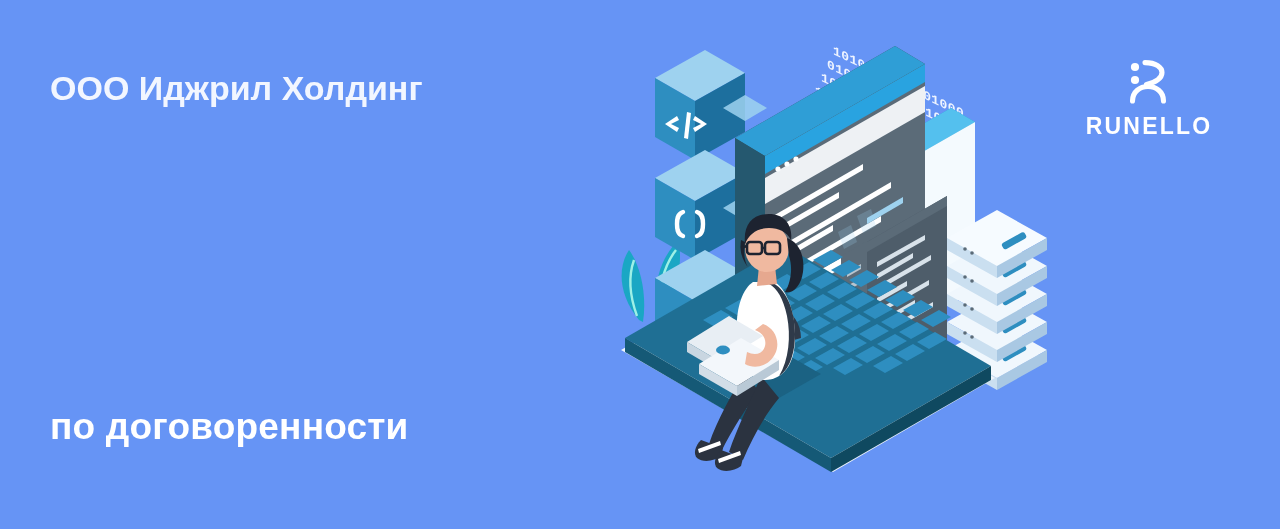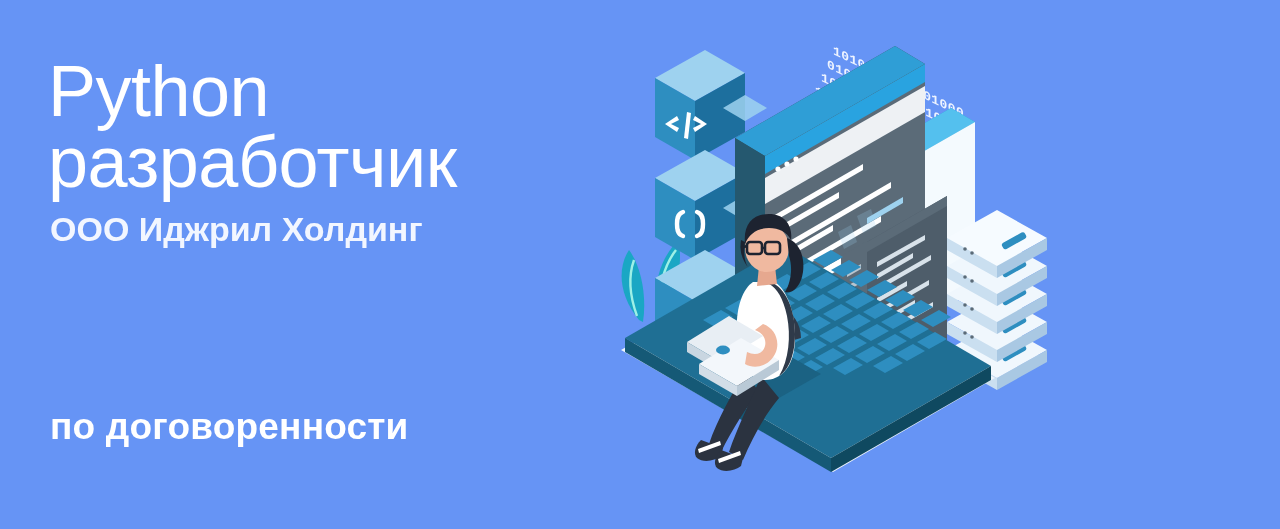--- a/index.html
+++ b/index.html
@@ -82,27 +82,34 @@
     z-index: 3;
   }
   .illustration svg { display: block; }
 </style>
 </head>
 <body>
 
 <div class="banner">
 
   <div class="text-block">
-    <h1 class="job-title">Python
-разработчик</h1>
     <div class="company-name">ООО Иджрил Холдинг</div>
   </div>
 
   <div class="salary">по договоренности</div>
 
+  <div class="logo">
+    <svg class="logo-mark" width="44" height="46" viewBox="0 0 44 46">
+      <circle cx="8" cy="7" r="4.1" fill="#ffffff"></circle>
+      <circle cx="8" cy="20" r="4.1" fill="#ffffff"></circle>
+      <path d="M18 2.6 C29 2.6 35 7.5 35 12.5 C35 18 29 22.5 19.5 24.4" stroke="#ffffff" stroke-width="5.1" fill="none" stroke-linecap="round"></path>
+      <path d="M5.5 41 C5.5 31.5 13 26.5 21 26.5 C29 26.5 36.5 31.5 36.5 41" stroke="#ffffff" stroke-width="5.1" fill="none" stroke-linecap="round"></path>
+    </svg>
+    <span class="logo-word">RUNELLO</span>
+  </div>
 
   <div class="illustration">
   <svg width="500" height="470" viewBox="0 0 500 470">
 
     <defs>
 
       <clipPath id="editorClip">
         <polygon points="150,110 300,22 300,250 150,340"></polygon>
       </clipPath>
     </defs>

